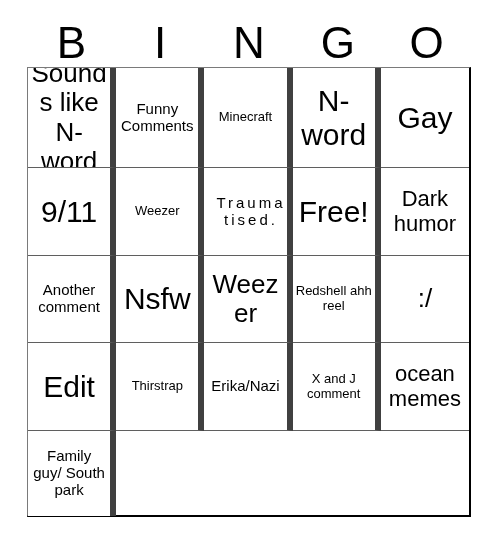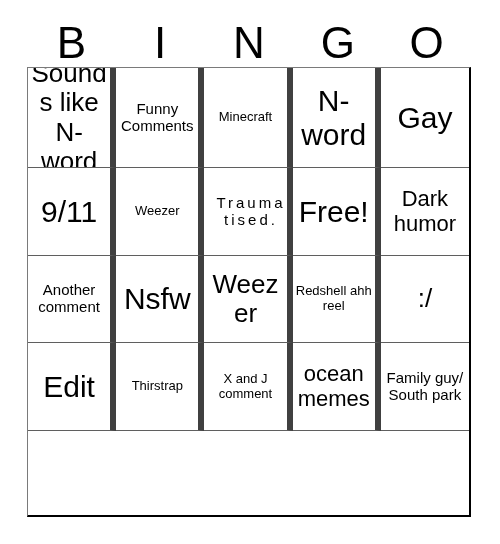--- a/index.html
+++ b/index.html
@@ -157,20 +157,23 @@
     <div class="cell s-lg">
         <span class="txt">:/</span>
       </div>
     <div class="cell s-xl">
         <span class="txt">Edit</span>
       </div>
 
     <div class="cell s-sm">
         <span class="txt">Thirstrap</span>
       </div>
+    <div class="cell s-xs">
+        <span class="txt">Erika/Nazi</span>
+      </div>
     <div class="cell s-sm">
         <span class="txt">X and J comment</span>
       </div>
     <div class="cell s-md">
         <span class="txt">ocean memes</span>
       </div>
     <div class="cell s-xs">
         <span class="txt">Family guy/ South park</span>
       </div>
   </div>

